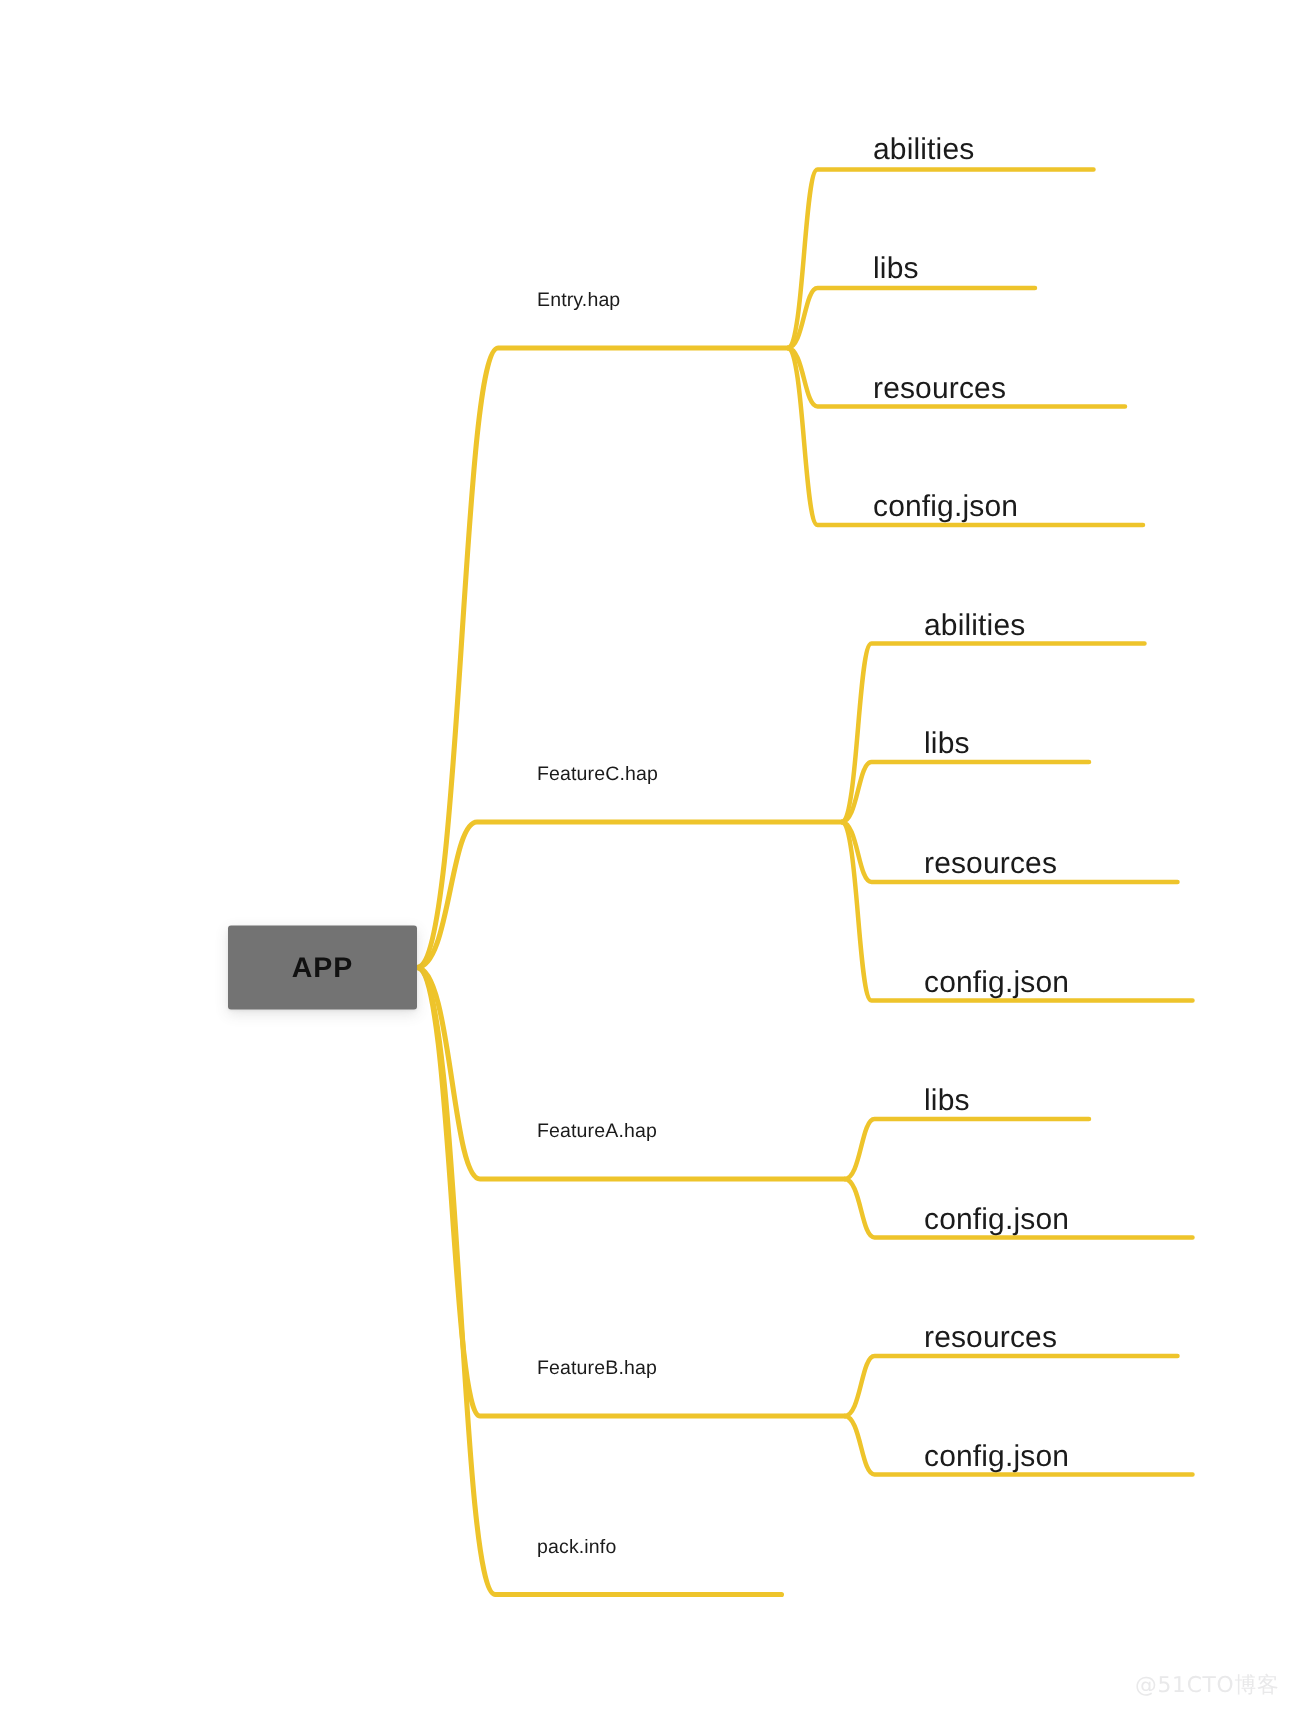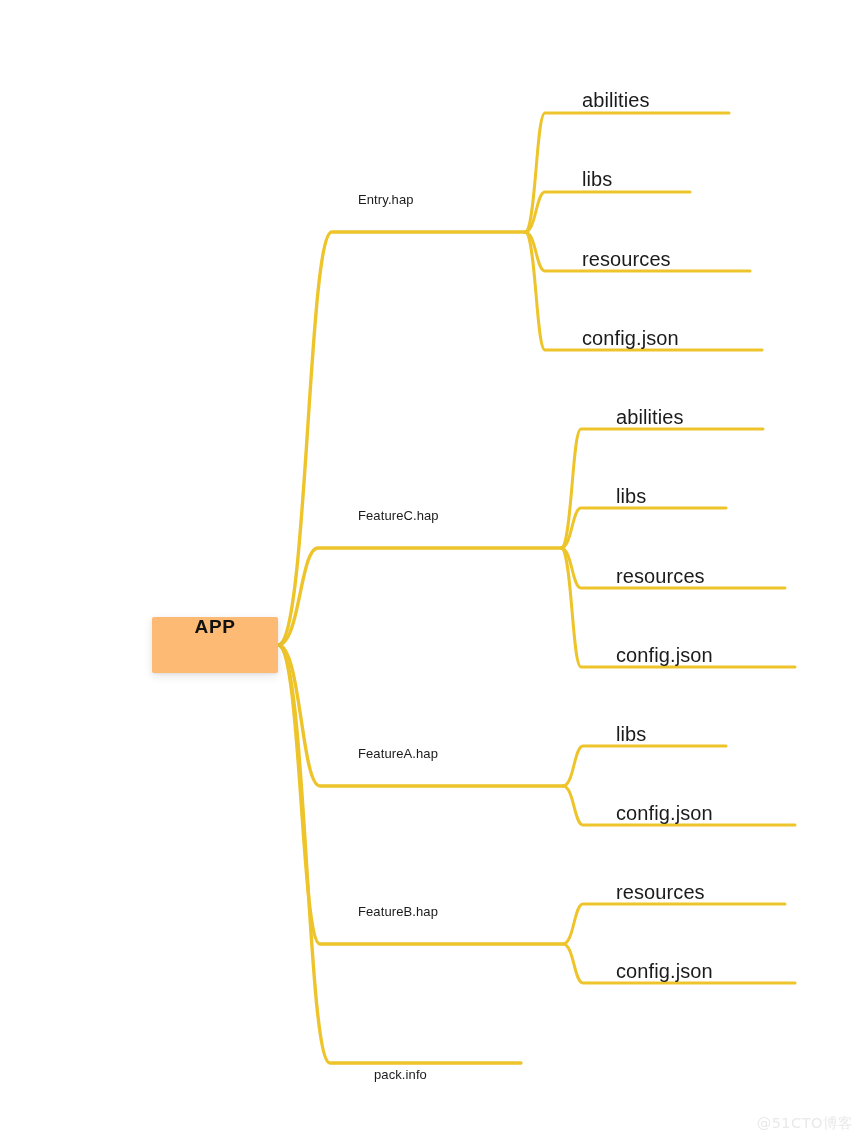--- a/index.html
+++ b/index.html
@@ -54,26 +54,26 @@
     font-weight: 400;
   }
   .node-label.level2 {
     font-size: 20px;
     font-weight: 400;
     margin-top: 17px;
   }
   
   .root-node {
     position: absolute;
-    background: #fdba74;
+    background: #737373;
     box-shadow: 0 3px 9px rgba(90, 90, 90, 0.16),
                 0 1px 2px rgba(120, 120, 120, 0.10);
     border-radius: 2px;
     display: flex;
-    align-items: flex-start;
+    align-items: center;
     justify-content: center;
   }
   
   .watermark {
     position: absolute;
     right: 12px;
     bottom: 11px;
     font-size: 14.5px;
     color: #e9e9ea;
     letter-spacing: 0.5px;
@@ -116,21 +116,21 @@
       <div class="node-label level2" style="left: 616px; top: 390px;">abilities</div>
       <div class="node-label level2" style="left: 616px; top: 469px;">libs</div>
       <div class="node-label level2" style="left: 616px; top: 549px;">resources</div>
       <div class="node-label level2" style="left: 616px; top: 628px;">config.json</div>
       <div class="node-label level1" style="left: 358px; top: 747px;">FeatureA.hap</div>
       <div class="node-label level2" style="left: 616px; top: 707px;">libs</div>
       <div class="node-label level2" style="left: 616px; top: 786px;">config.json</div>
       <div class="node-label level1" style="left: 358px; top: 905px;">FeatureB.hap</div>
       <div class="node-label level2" style="left: 616px; top: 865px;">resources</div>
       <div class="node-label level2" style="left: 616px; top: 944px;">config.json</div>
-      <div class="node-label level1" style="left: 374px; top: 1024px; margin-top: 44px;">pack.info</div>
+      <div class="node-label level1" style="left: 358px; top: 1024px;">pack.info</div>
     </div>
 
   <div class="watermark">@51CTO博客</div>
 
 <div class="root-node" style="left: 152px; top: 617px; width: 126px; height: 56px;">
       <span class="node-label root" style="position: static;">APP</span>
     </div>
   </div>
 
 </body></html>

